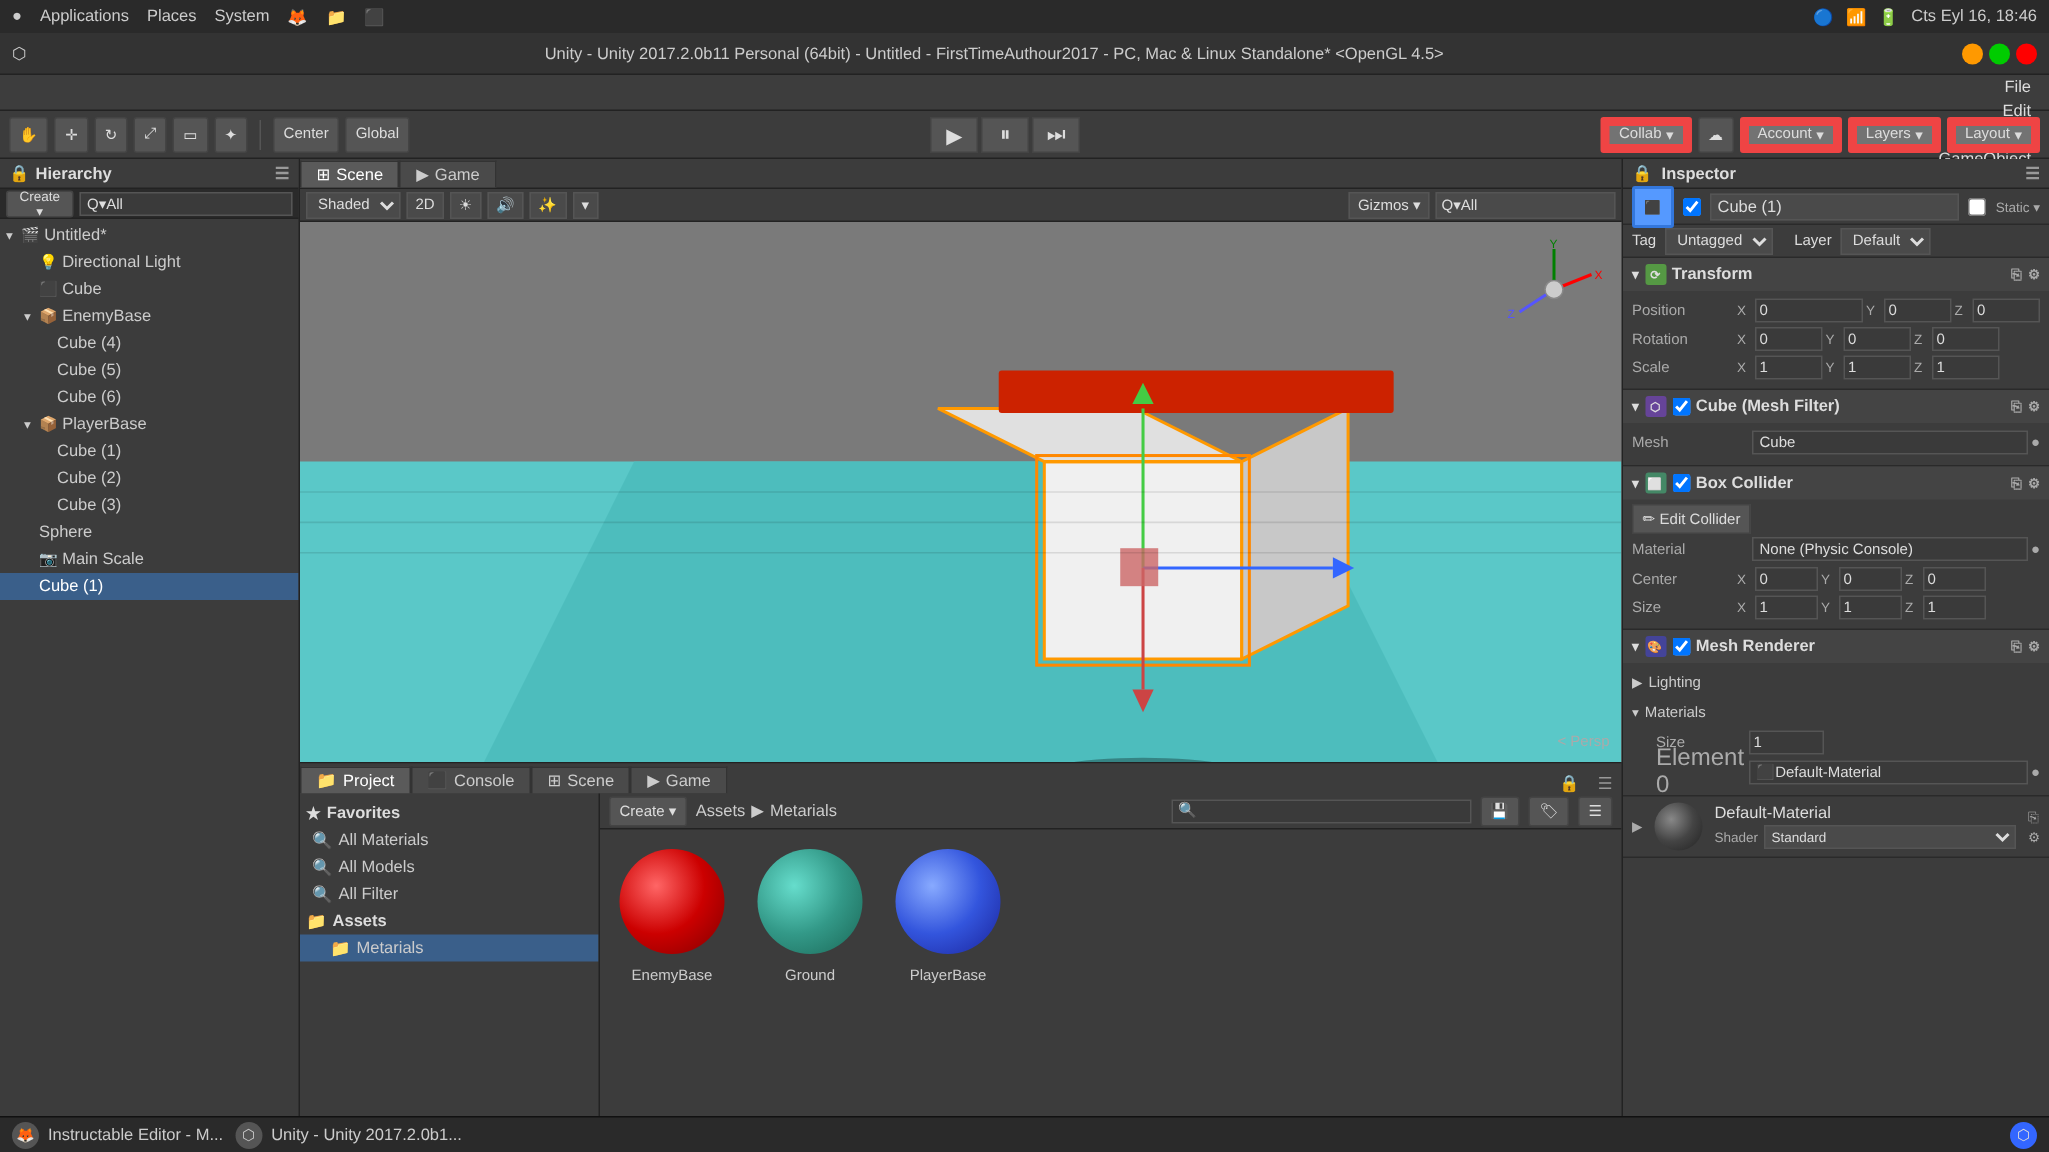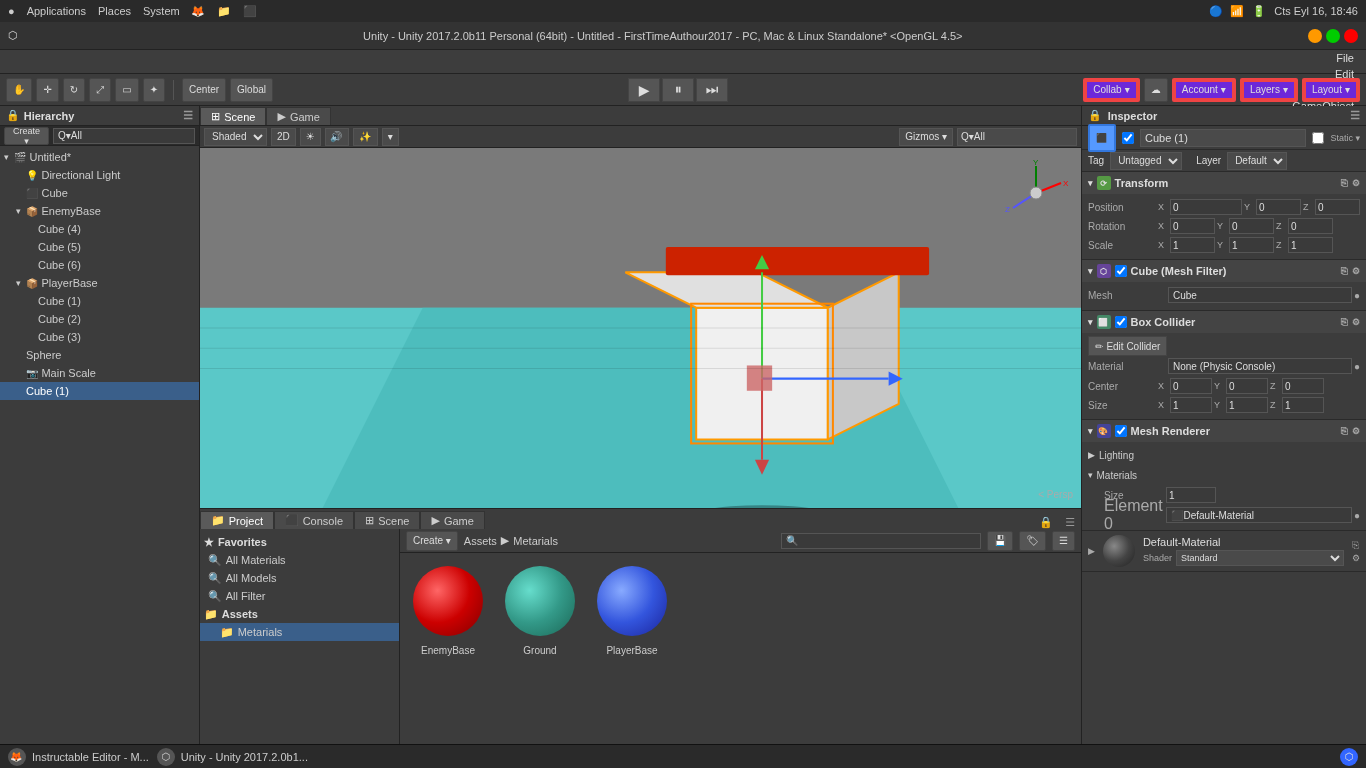--- a/index.html
+++ b/index.html
@@ -84,22 +84,22 @@
       border: 1px solid #444;
       color: #ddd;
       cursor: pointer;
       display: flex; align-items: center; justify-content: center;
       font-size: 14px;
     }
     .tool-right { display: flex; gap: 4px; margin-left: auto; }
     .tool-dropdown {
       height: 24px;
       padding: 0 6px;
-      background: #6d28d9;
-      border: 4px solid #ef4444;
+      background: #737373;
+      border: 6px solid #ef4444;
       color: #ddd;
       cursor: pointer;
       font-size: 10px;
       display: flex; align-items: center; gap: 3px;
       border-radius: 2px;
       text-align: center;
     }
 
     
     .main-layout {

